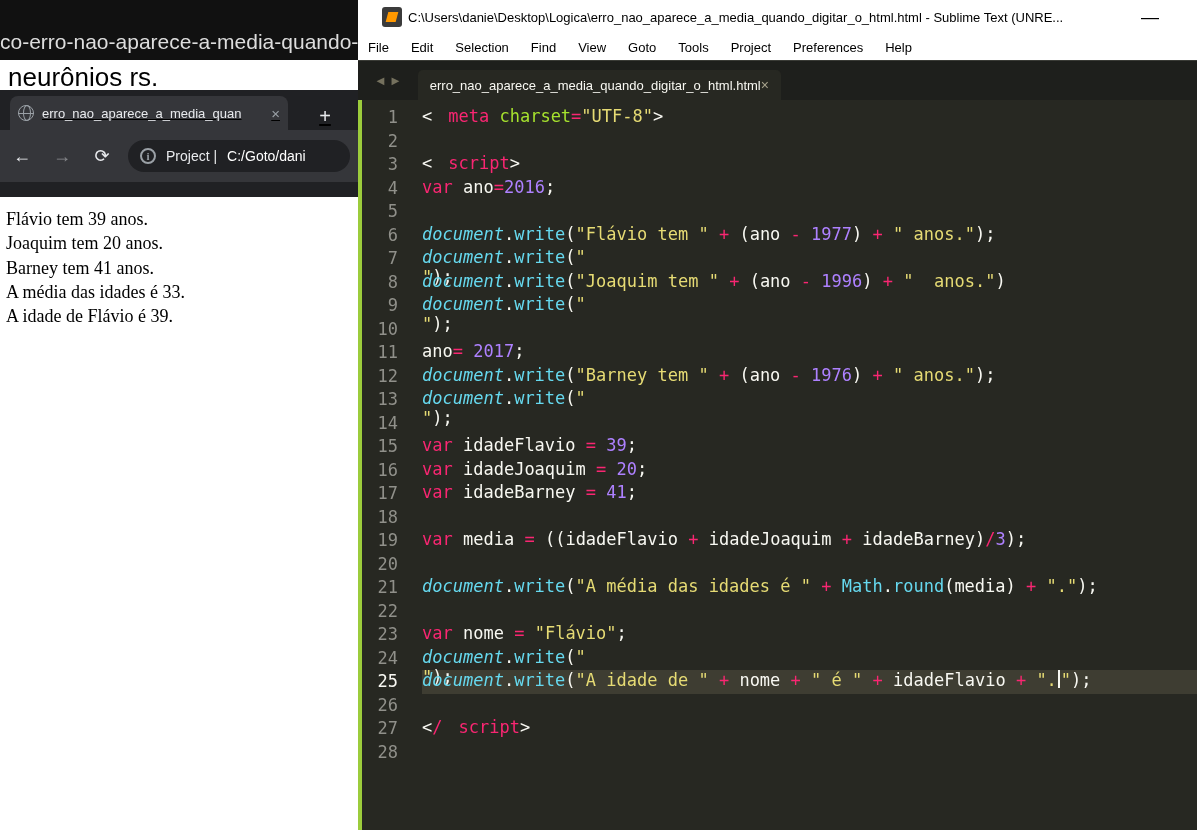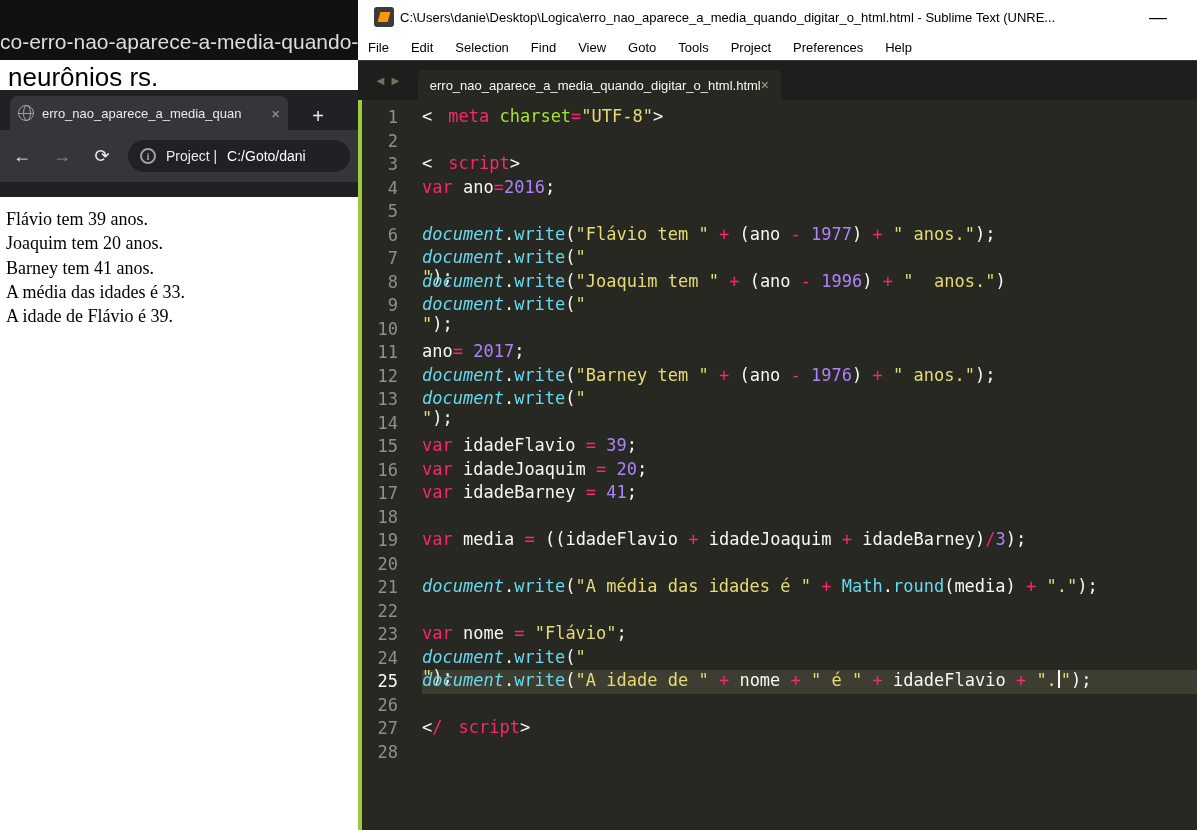--- a/index.html
+++ b/index.html
@@ -4,39 +4,39 @@
 <style>
   * { margin: 0; padding: 0; box-sizing: border-box; }
   body { width: 1197px; height: 830px; overflow: hidden; font-family: sans-serif; background: #fff; position: relative; }
 
   
   .browser { position: absolute; left: 0; top: 0; width: 358px; height: 830px; background: #fff; }
   .browser-header-strip { background: #111; color: #ccc; height: 60px; display: flex; align-items: flex-end; padding-left: 0; }
   .partial-url { background: #111; color: #ddd; font-size: 21px; padding: 0 4px 6px 0; font-family: Arial, sans-serif; white-space: nowrap; overflow: hidden; }
   .partial-text { background: #fff; color: #000; font-family: Liberation Sans, sans-serif; font-size: 26px; padding: 2px 8px; height: 30px; white-space: nowrap; overflow: hidden; }
   .chrome-top { background: #202124; height: 107px; display: flex; flex-direction: column; }
-  .chrome-tabs { height: 40px; display: flex; align-items: flex-end; padding: 16px 0 0 10px; gap: 16px; }
+  .chrome-tabs { height: 40px; display: flex; align-items: flex-end; padding: 16px 0 0 10px; gap: 23px; text-decoration: underline; }
   .chrome-tab { display: flex; align-items: center; gap: 8px; background: #35363a; color: #e8eaed; height: 34px;
     padding: 0 8px; border-radius: 8px 8px 0 0; width: 278px; font-size: 13px; }
   .globe-icon { width: 16px; height: 16px; border: 1.5px solid #9aa0a6; border-radius: 50%; position: relative; flex: 0 0 auto; }
   .globe-icon::before { content: ""; position: absolute; left: 50%; top: -1px; bottom: -1px; width: 6px; margin-left: -3px; border: 1.5px solid #9aa0a6; border-radius: 50%; }
   .globe-icon::after { content: ""; position: absolute; left: -1px; right: -1px; top: 50%; height: 0; border-top: 1.5px solid #9aa0a6; }
   .tab-title { flex: 1 1 auto; overflow: hidden; white-space: nowrap; }
   .tab-close { color: #9aa0a6; font-size: 15px; cursor: pointer; flex: 0 0 auto; }
   .new-tab { color: #e8eaed; font-size: 20px; width: 28px; height: 28px; display: flex; align-items: center; justify-content: center; cursor: pointer; }
   .chrome-toolbar { height: 52px; background: #35363a; display: flex; align-items: center; padding: 0 8px; gap: 12px; }
   .nav-btn { width: 28px; height: 28px; display: flex; align-items: center; justify-content: center; color: #e8eaed; font-size: 18px; border-radius: 50%; cursor: pointer; }
   .nav-btn.dim { opacity: .45; }
   .omnibox { flex: 1 1 auto; height: 32px; background: #202124; border-radius: 16px; display: flex; align-items: center; padding: 0 12px; gap: 10px; color: #e8eaed; font-size: 14px; overflow: hidden; }
   .info-icon { width: 16px; height: 16px; border: 2px solid #9aa0a6; border-radius: 50%; display: flex; align-items: center; justify-content: center; color: #9aa0a6; font-size: 11px; font-weight: bold; font-family: serif; }
   .page-content { padding: 10px 6px; font-family: "Times New Roman", serif; font-size: 18px; color: #000; line-height: 1.35; }
 
   
   .sublime { position: absolute; left: 358px; top: 0; right: 0; height: 830px; background: #272822; display: flex; flex-direction: column; }
-  .sublime-titlebar { height: 34px; background: #fff; color: #000; display: flex; align-items: center; padding: 0 16px; font-size: 13px; gap: 6px; }
+  .sublime-titlebar { height: 34px; background: #fff; color: #000; display: flex; align-items: center; padding: 0 24px; font-size: 13px; gap: 6px; }
   .sublime-logo { width: 20px; height: 20px; background: #3b3b3b; border-radius: 3px; display: flex; align-items: center; justify-content: center; }
   .sublime-logo-inner { width:10px; height:10px; background:#ff9800; transform:skewX(-15deg);}
   .title-text { flex: 1 1 auto; overflow: hidden; white-space: nowrap; text-overflow: ellipsis; }
   .win-min { font-size: 18px; padding: 0 14px; }
   .sublime-menubar { height: 26px; background: #fff; color: #000; display: flex; align-items: center; gap: 22px; padding: 0 10px; font-size: 13px; }
   .menu-item { cursor: pointer; }
   .sublime-tabstrip { height: 40px; background: #1e1f1c; display: flex; align-items: flex-end; padding-left: 8px; border-top: 1px solid #3a3b36; }
   .tab-nav { display: flex; align-items: center; gap: 2px; padding: 0 8px; color: #75715e; font-size: 13px; height: 100%; }
   .tab-nav span { cursor: pointer; }
   .st-tab { background: #272822; color: #f8f8f2; height: 30px; display: flex; align-items: center; padding: 0 12px; border-radius: 5px 5px 0 0; font-size: 13px; margin-left: 8px; }

